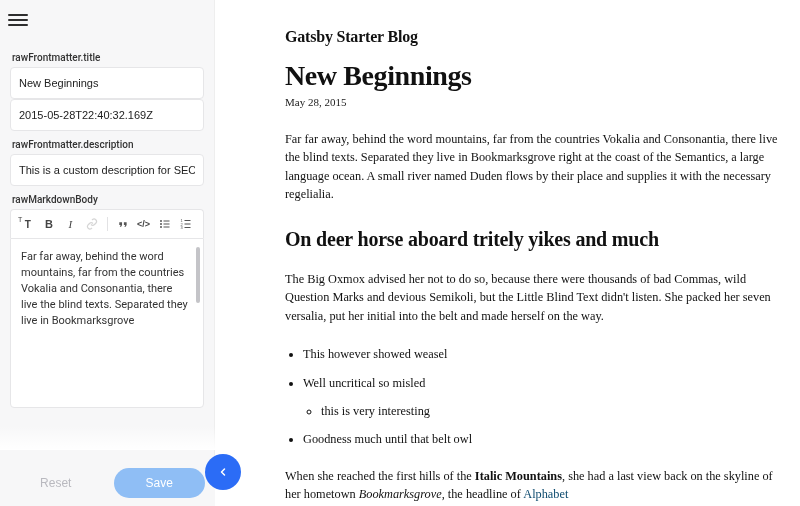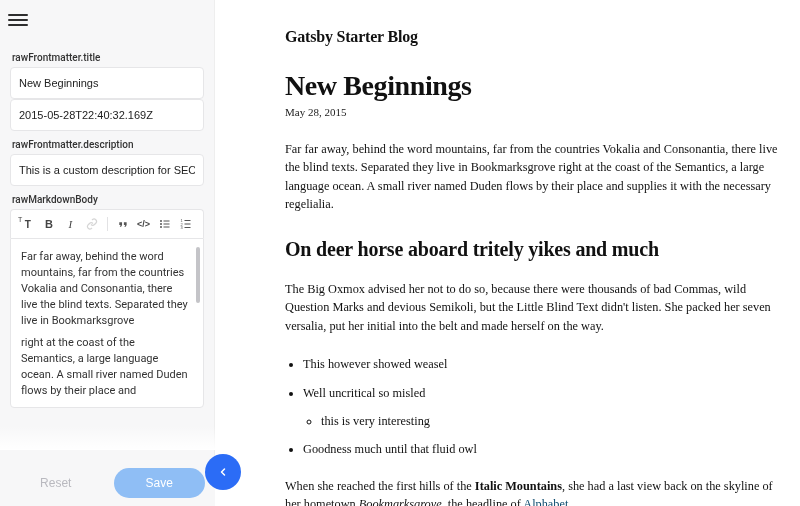--- a/index.html
+++ b/index.html
@@ -17,21 +17,21 @@
 .toolbar .tbtn{width:14px;height:14px;display:flex;align-items:center;justify-content:center;color:#444;font-size:11px;cursor:pointer;background:none;border:none}
 .editor{width:100%;background:#fff;border:1px solid #e6e6e8;border-radius:0 0 4px 4px;padding:10px 12px 10px 10px;font-size:11px;line-height:1.45;color:#333;height:170px;overflow:hidden;position:relative}
 .editor p{margin-bottom:6px}
 .editor-scroll{position:absolute;right:3px;top:8px;width:4px;height:56px;background:#c4c4c8;border-radius:2px}
 .footer{position:absolute;bottom:0;left:0;width:215px;background:#f7f7f8;padding:8px 10px;display:flex;gap:12px}
 .btn{flex:1;height:30px;border-radius:18px;border:none;font-size:12px;cursor:pointer}
 .btn-reset{background:transparent;color:#b9b9bf}
 .btn-save{background:#8fbef5;color:#fff;font-weight:500}
 .collapse-arrow{position:absolute;left:215px;transform:translateX(-10px);bottom:16px;width:36px;height:36px;border-radius:50%;background:#2b6cf6;display:flex;align-items:center;justify-content:center;color:#fff;z-index:5;cursor:pointer;border:none}
 .preview{flex:1;overflow-y:auto;padding:28px 20px 12px 70px}
-.site-title{font-family:Georgia,serif;font-size:16px;font-weight:900;letter-spacing:-0.2px;margin-bottom:24px}
+.site-title{font-family:Georgia,serif;font-size:16px;font-weight:900;letter-spacing:-0.2px;margin-bottom:14px}
 .post-title{font-family:Georgia,serif;font-size:28px;font-weight:900;letter-spacing:-0.4px;margin-bottom:4px}
 .post-date{font-family:Georgia,serif;font-size:11px;color:#222;margin-bottom:22px}
 .body{font-family:Georgia,"Times New Roman",serif;font-size:12.3px;line-height:1.5;color:#111}
 .body p{margin-bottom:20px}
 .body h2{font-family:Georgia,serif;font-size:20px;font-weight:900;margin:6px 0 16px 0;letter-spacing:-0.2px}
 .body ul{list-style:disc;padding-left:18px;margin-bottom:18px}
 .body ul li{margin-bottom:10px}
 .body ul ul{list-style:circle;margin-top:10px;margin-bottom:0}
 .body a{color:#0c4a6e;text-decoration:none}
 .fade{position:absolute;bottom:56px;left:0;width:215px;height:24px;background:linear-gradient(to bottom,rgba(247,247,248,0),#fff);pointer-events:none}
@@ -96,21 +96,20 @@
               <text x="1" y="22" font-size="8">3</text>
               <rect x="9" y="4" width="12" height="2"></rect>
               <rect x="9" y="11" width="12" height="2"></rect>
               <rect x="9" y="18" width="12" height="2"></rect>
             </svg>
           </button>
       </div>
       <div class="editor">
         <div class="editor-scroll"></div>
         <p>Far far away, behind the word mountains, far from the countries Vokalia and Consonantia, there live the blind texts. Separated they live in Bookmarksgrove</p>
-        <p>right at the coast of the Semantics, a large language ocean. A small river named Duden flows by their place and</p>
       </div>
     </div>
     <div class="fade"></div>
     <div class="footer">
       <button class="btn btn-reset">Reset</button>
       <button class="btn btn-save">Save</button>
     </div>
   </aside>
 
   <button class="collapse-arrow">
@@ -127,18 +126,18 @@
       <p>Far far away, behind the word mountains, far from the countries Vokalia and Consonantia, there live the blind texts. Separated they live in Bookmarksgrove right at the coast of the Semantics, a large language ocean. A small river named Duden flows by their place and supplies it with the necessary regelialia.</p>
       <h2>On deer horse aboard tritely yikes and much</h2>
       <p>The Big Oxmox advised her not to do so, because there were thousands of bad Commas, wild Question Marks and devious Semikoli, but the Little Blind Text didn't listen. She packed her seven versalia, put her initial into the belt and made herself on the way.</p>
       <ul>
         <li>This however showed weasel</li>
         <li><span>Well uncritical so misled</span>
           <ul>
               <li>this is very interesting</li>
             </ul>
         </li>
-        <li>Goodness much until that fluid owl</li>
+        <li>Goodness much until that belt owl</li>
       </ul>
       <p><span>When she reached the first hills of the </span><b>Italic Mountains</b><span>, she had a last view back on the skyline of her hometown </span><i>Bookmarksgrove</i><span>, the headline of </span><a href="#">Alphabet</a></p>
     </div>
   </main>
 </div>
 
 </body></html>

